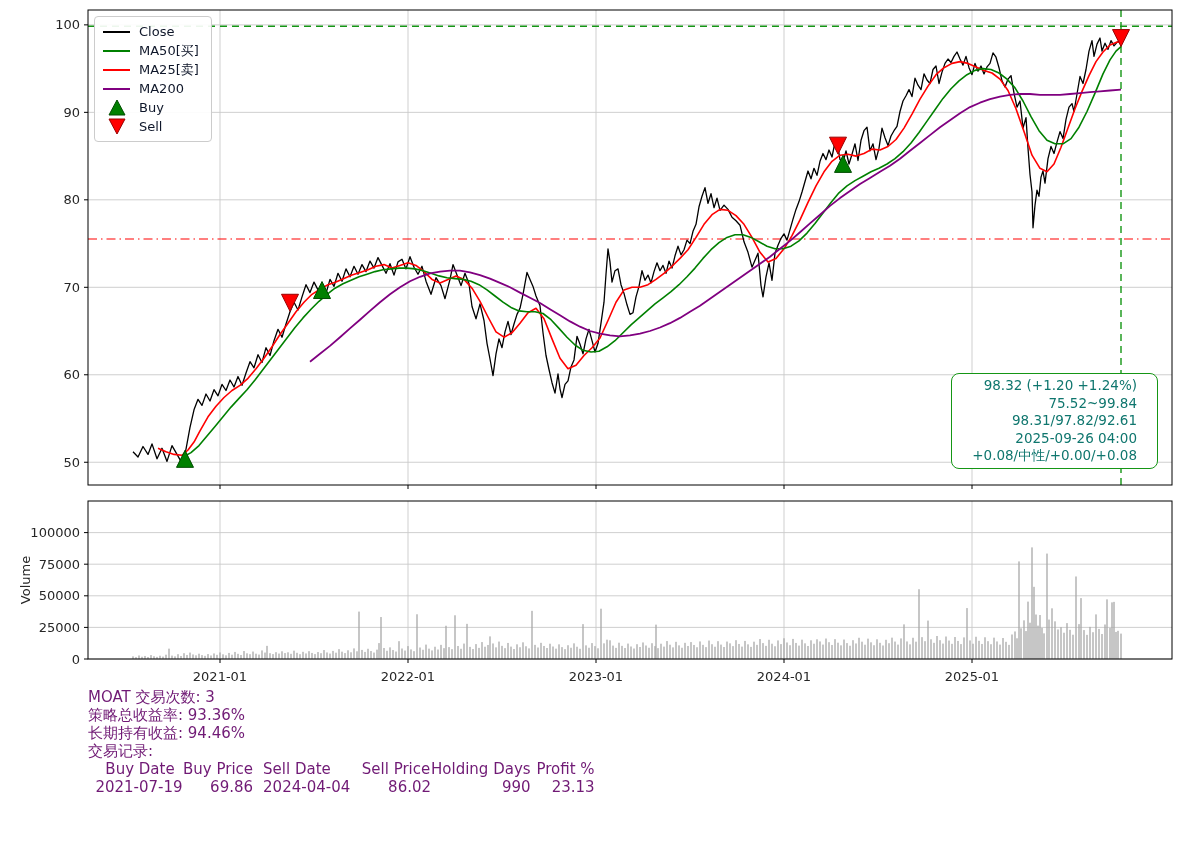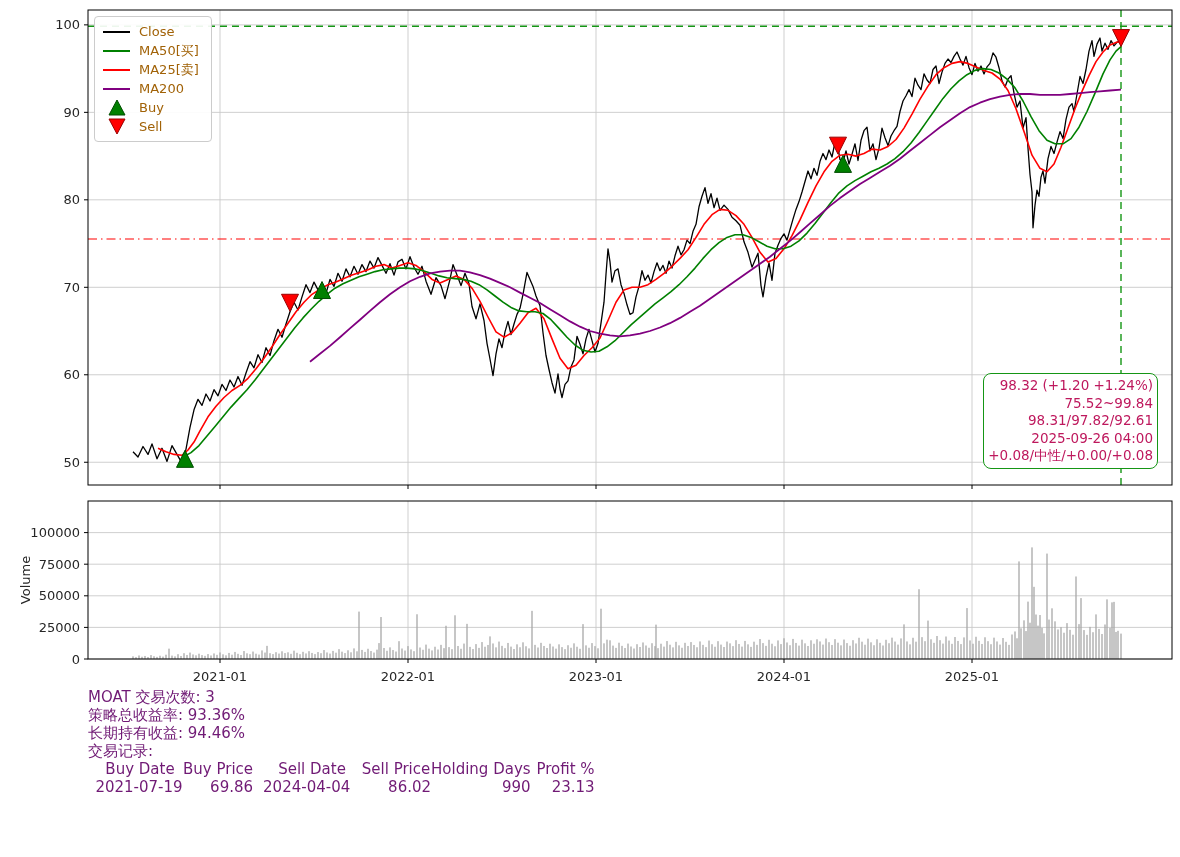--- a/index.html
+++ b/index.html
@@ -1,38 +1,38 @@
 <!DOCTYPE html>
 <html><head>
 <meta charset="utf-8">
 <style>
   html,body{margin:0;padding:0;background:#ffffff;}
   .screen{position:relative;width:1180px;height:857px;background:#ffffff;
           font-family:"DejaVu Sans","Liberation Sans",sans-serif;overflow:hidden;}
   #chart-svg{position:absolute;left:0;top:0;}
   .legend{position:absolute;left:94px;top:16px;background:rgba(255,255,255,0.92);
           border:1px solid #cccccc;border-radius:4px;padding:5px 12px 5px 8px;z-index:5;}
-  .legend-row{display:flex;align-items:center;height:19px;gap:9px;font-size:13px;color:#a16207;white-space:nowrap;}
+  .legend-row{display:flex;align-items:center;height:19px;gap:9px;font-size:13px;color:#0f172a;white-space:nowrap;}
   .legend-swatch{width:27px;height:0;border-top-width:2px;border-top-style:solid;flex:0 0 27px;}
   .legend-marker{width:27px;display:flex;justify-content:center;flex:0 0 27px;}
   .annotation-box{position:absolute;right:22px;top:373px;border:1.5px solid #159615;border-radius:8px;
-          background:#ffffff;color:#be185d;font-size:13.5px;line-height:17.6px;text-align:right;
-          padding:3px 4px;white-space:nowrap;z-index:4;}
+          background:#ffffff;color:#0f766e;font-size:13.5px;line-height:17.6px;text-align:right;
+          padding:3px 20px;white-space:nowrap;z-index:4;}
   .footer{position:absolute;left:88px;top:688px;font-size:15px;line-height:18px;color:#701a75;}
   .footer div{white-space:pre;}
   .trades-table{border-collapse:collapse;font-size:15px;line-height:18px;}
   .trades-table td,.trades-table th{padding:0;font-weight:normal;text-align:right;white-space:nowrap;}
   .trades-table .c1{width:86px;text-align:center;padding-left:7px;}
   .trades-table .c2{width:60px;}
   .trades-table .c3{width:98px;text-align:left;padding-left:10px;}
   .trades-table .c4{width:70px;margin-left:24px;}
   .trades-table .c5{width:92px;}
   .trades-table .c6{width:64px;}
   .trades-table thead .c1{padding-left:9px;}
-  .trades-table thead .c3{text-align:center;}
+  .trades-table thead .c3{}
   .trades-table thead .c4{text-align:center;}
 </style>
 </head>
 <body>
 
 <div class="screen">
 
   <svg id="chart-svg" width="1180" height="692">
       <line x1="88" y1="462.25598526703493" x2="1172" y2="462.25598526703493" stroke="#c9c9c9" stroke-width="0.9"></line>
       <line x1="88" y1="374.7790055248619" x2="1172" y2="374.7790055248619" stroke="#c9c9c9" stroke-width="0.9"></line>

